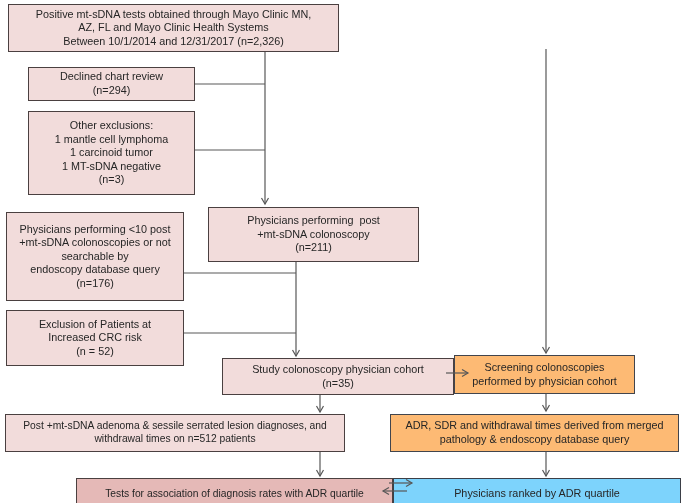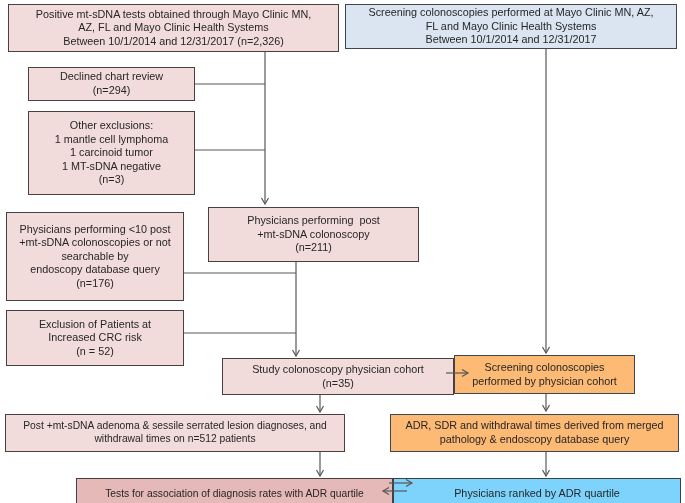--- a/index.html
+++ b/index.html
@@ -29,23 +29,20 @@
 </style>
 </head>
 <body>
 
 <div id="canvas">
 
   <div class="box pink bold-border" style="left:8px; top:4px; width:331px; height:48px;">Positive mt-sDNA tests obtained through Mayo Clinic MN,
 AZ, FL and Mayo Clinic Health Systems
 Between 10/1/2014 and 12/31/2017 (n=2,326)</div>
 
-  <div class="box blue" style="left:345px; top:4px; width:332px; height:45px;">Screening colonoscopies performed at Mayo Clinic MN, AZ,
-FL and Mayo Clinic Health Systems
-Between 10/1/2014 and 12/31/2017</div>
 
   <div class="box pink" style="left:28px; top:67px; width:167px; height:34px;">Declined chart review
 (n=294)</div>
 
   <div class="box pink" style="left:28px; top:111px; width:167px; height:84px;">Other exclusions:
 1 mantle cell lymphoma
 1 carcinoid tumor
 1 MT-sDNA negative
 (n=3)</div>
 

